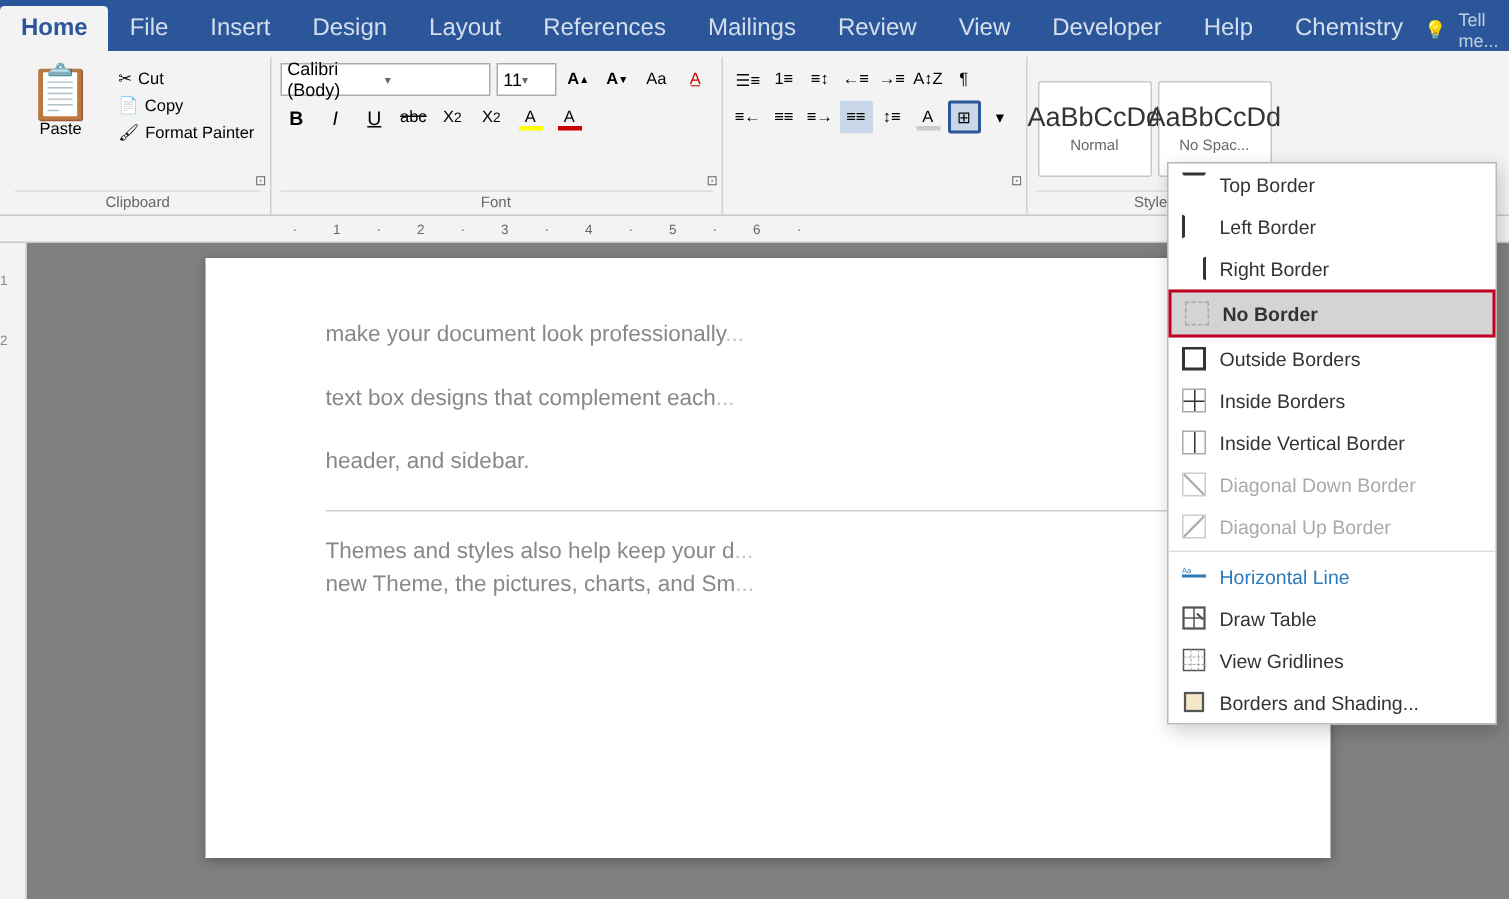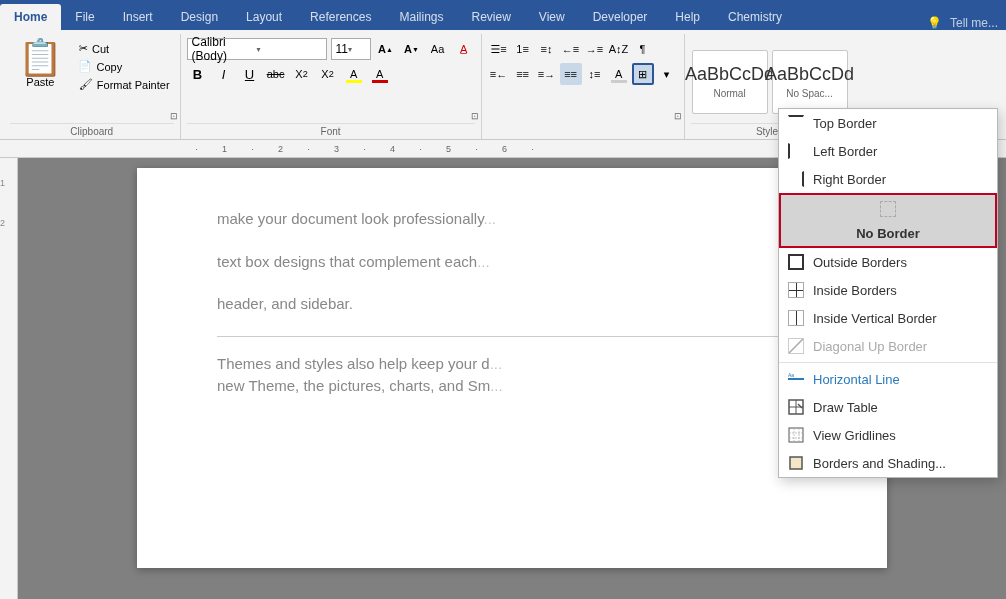--- a/index.html
+++ b/index.html
@@ -3,21 +3,21 @@
   <meta charset="utf-8">
   <style>
     * { box-sizing: border-box; margin: 0; padding: 0; }
     body { font-family: 'Segoe UI', Arial, sans-serif; font-size: 12px; background: #f3f3f3; overflow: hidden; }
 
     
     .ribbon-container { background: #2b579a; width: 1006px; }
     
     
     .tab-bar { display: flex; align-items: flex-end; background: #2b579a; padding-top: 4px; }
-    .tab { padding: 6px 14px; color: rgba(255,255,255,0.8); font-size: 12px; cursor: pointer; border-radius: 3px 3px 0 0; }
+    .tab { padding: 6px 14px; color: rgba(255,255,255,0.8); font-size: 16px; cursor: pointer; border-radius: 3px 3px 0 0; }
     .tab.active { background: #f3f3f3; color: #2b579a; font-weight: 600; }
     .tab-spacer { flex: 1; }
     .tab-right { display: flex; align-items: center; gap: 8px; padding-right: 8px; }
     .tab-right span { color: white; font-size: 12px; }
 
     
     .ribbon { background: #f3f3f3; border-bottom: 1px solid #c8c8c8; display: flex; align-items: stretch; padding: 4px 4px 0 4px; min-height: 110px; }
     .ribbon-group { display: flex; flex-direction: column; align-items: center; border-right: 1px solid #d0d0d0; padding: 2px 6px 0 6px; position: relative; }
     .ribbon-group:last-child { border-right: none; }
     .ribbon-group-label { font-size: 10px; color: #666; text-align: center; width: 100%; margin-top: auto; padding-bottom: 2px; border-top: 1px solid #ddd; padding-top: 2px; }
@@ -251,21 +251,21 @@
       <div class="border-icon bi-left"></div>
     </div>
     <span>Left Border</span>
   </div>
   <div class="dropdown-item">
     <div class="icon-placeholder">
       <div class="border-icon bi-right"></div>
     </div>
     <span>Right Border</span>
   </div>
-  <div class="dropdown-item selected" style="background:#d4d4d4; border:2px solid #c00020;flex-direction:column;">
+  <div class="dropdown-item selected" style="background:#d4d4d4; border:2px solid #c00020;">
     <div class="icon-placeholder">
       <div class="border-icon bi-none"></div>
     </div>
     <span style="font-weight:600;">No Border</span>
   </div>
   <div class="dropdown-item">
     <div class="icon-placeholder">
       <div class="border-icon bi-outside"></div>
     </div>
     <span>Outside Borders</span>
@@ -279,20 +279,30 @@
     </div>
     <span>Inside Borders</span>
   </div>
   <div class="dropdown-item">
     <div class="icon-placeholder">
       <div class="border-icon" style="border:1px solid #aaa; position:relative;">
         <div style="position:absolute;left:50%;top:0;bottom:0;width:1px;background:#333;"></div>
       </div>
     </div>
     <span>Inside Vertical Border</span>
+  </div>
+  <div class="dropdown-item disabled">
+    <div class="icon-placeholder">
+      <div class="border-icon" style="border:1px solid #ccc; position:relative;">
+        <svg width="14" height="14" viewBox="0 0 14 14">
+            <line x1="0" y1="0" x2="14" y2="14" stroke="#aaa" stroke-width="1.5"></line>
+          </svg>
+      </div>
+    </div>
+    <span>Diagonal Down Border</span>
   </div>
   <div class="dropdown-item disabled">
     <div class="icon-placeholder">
       <div class="border-icon" style="border:1px solid #ccc; position:relative;">
         <svg width="14" height="14" viewBox="0 0 14 14">
             <line x1="0" y1="14" x2="14" y2="0" stroke="#aaa" stroke-width="1.5"></line>
           </svg>
       </div>
     </div>
     <span>Diagonal Up Border</span>

